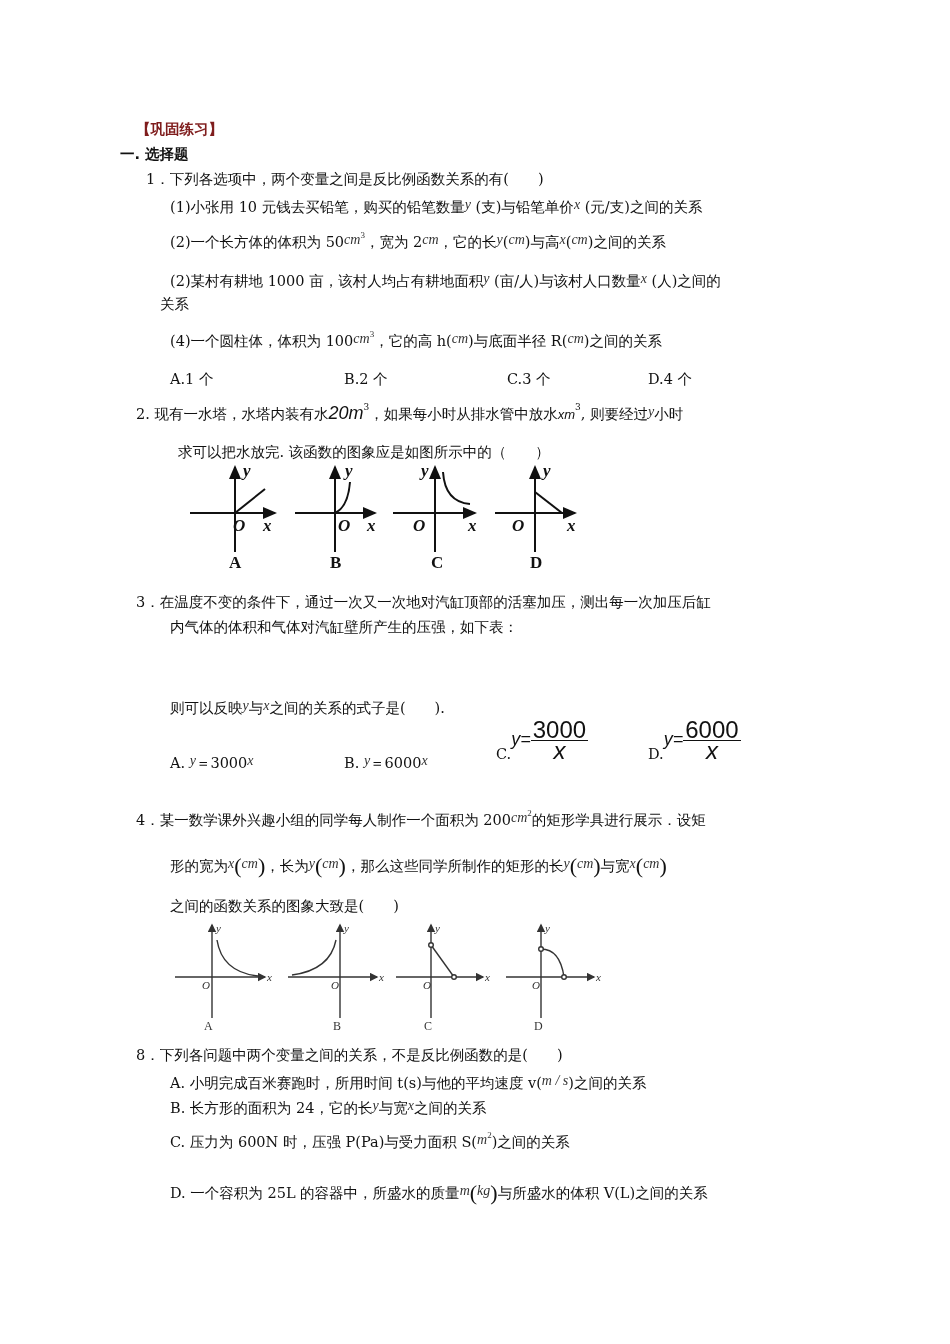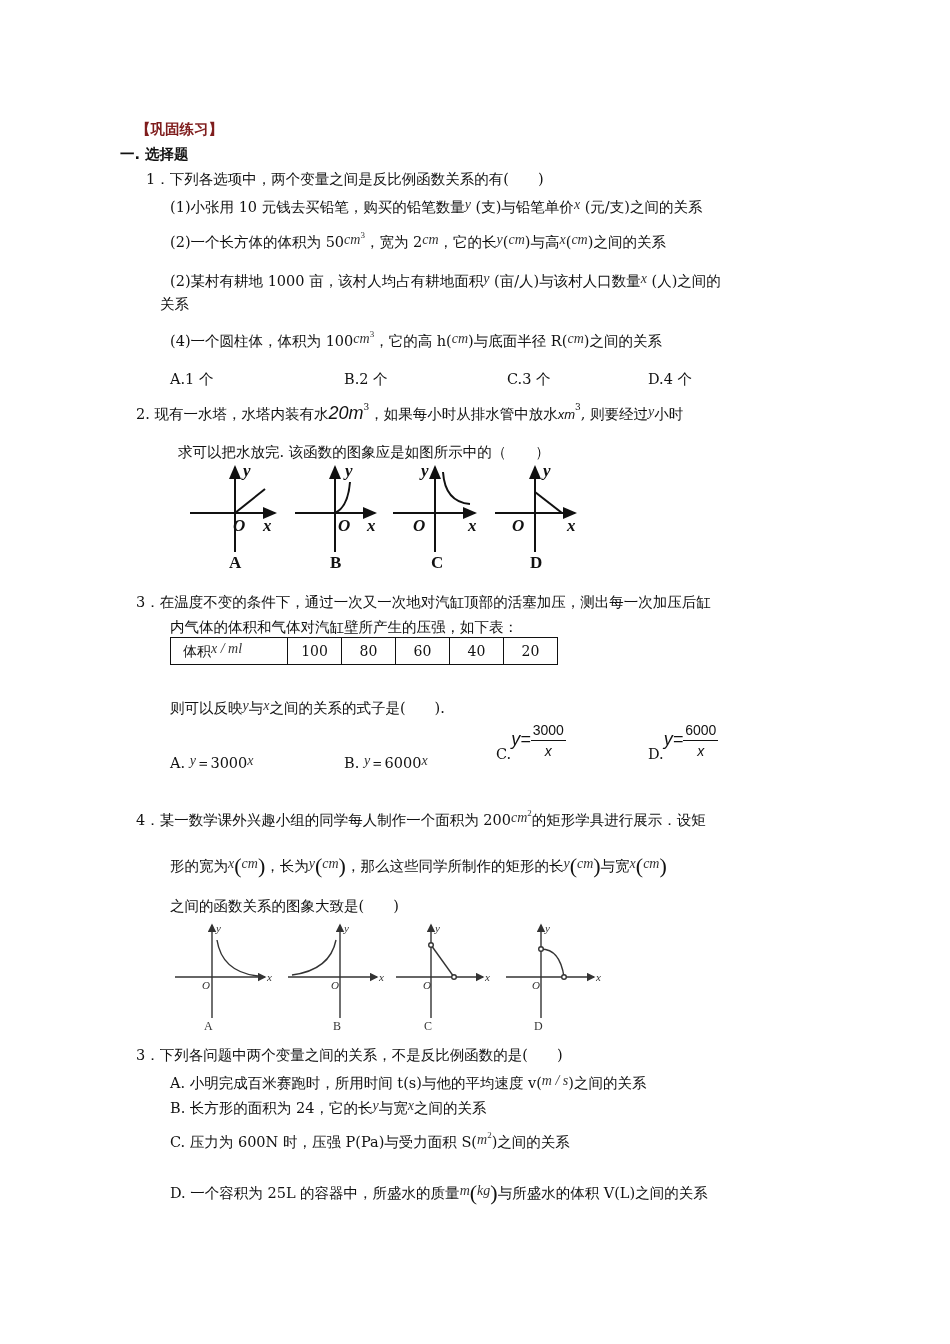--- a/index.html
+++ b/index.html
@@ -5,21 +5,21 @@
     html, body { margin: 0; padding: 0; background: #ffffff; }
     body { width: 950px; height: 1344px; position: relative; overflow: hidden;
            font-family: "DejaVu Serif", "Liberation Serif", serif; color: #111; }
     .ln { position: absolute; font-size: 14.5px; white-space: nowrap; line-height: 18px; }
     .hdr { color: #7f1d1d; font-weight: bold; font-family: "DejaVu Sans", sans-serif; font-size: 14.5px; }
     .sec { font-weight: bold; font-family: "DejaVu Sans", sans-serif; }
     .m { font-family: "Liberation Serif", serif; font-style: italic; font-size: 14px; color: #333; vertical-align: 3px; }
     .mb { font-family: "Liberation Sans", sans-serif; font-style: italic; font-size: 18px; }
     .sup { font-size: 9px; vertical-align: 9px; font-style: normal; }
     .paren { font-family: "Liberation Serif", serif; font-size: 22px; vertical-align: -2px; font-style: normal; }
-    .frac { display: inline-block; vertical-align: middle; text-align: center; font-family: "Liberation Sans", sans-serif; font-size: 14px; }
+    .frac { display: inline-block; vertical-align: middle; text-align: center; font-family: "Liberation Sans", sans-serif; font-size: 24px; }
     .frac .num { display: block; border-bottom: 1px solid #111; padding: 0 2px; line-height: 20px; }
     .frac .den { display: block; font-style: italic; line-height: 20px; }
     table.data { position: absolute; left: 170px; top: 637px; border-collapse: collapse; font-size: 14px; }
     table.data td { border: 1px solid #111; height: 26px; text-align: center; padding: 0; }
     table.data td.h { width: 104px; text-align: left; padding-left: 12px; }
     table.data td.v { width: 53px; }
     .fig { position: absolute; }
   </style>
 </head>
 <body>
@@ -100,28 +100,20 @@
     <text x="145" y="106">B</text>
     <text x="246" y="106">C</text>
     <text x="345" y="106">D</text>
   </g>
 </svg>
 
 <div class="ln" style="left:136px;top:593px;">3．在温度不变的条件下，通过一次又一次地对汽缸顶部的活塞加压，测出每一次加压后缸</div>
 <div class="ln" style="left:170px;top:618px;">内气体的体积和气体对汽缸壁所产生的压强，如下表：</div>
 <table class="data">
   <tbody>
-      <tr>
-    <td class="h"><span>体积</span><span class="m">x / ml</span></td>
-    <td class="v">100</td>
-    <td class="v">80</td>
-    <td class="v">60</td>
-    <td class="v">40</td>
-    <td class="v">20</td>
-  </tr>
 </tbody>
   </table>
 <div class="ln" style="left:170px;top:697px;">
   <span>则可以反映</span><span class="m">y</span><span>与</span><span class="m">x</span><span>之间的关系的式子是(　　).</span>
 </div>
 <div class="ln" style="left:170px;top:752px;">
   <span>A.</span> <span class="m">y</span><span>＝3000</span><span class="m">x</span>
 </div>
 <div class="ln" style="left:344px;top:752px;">
   <span>B.</span>  <span class="m">y</span><span>＝6000</span><span class="m">x</span>
@@ -186,21 +178,21 @@
       <text x="426" y="61">x</text>
   </g>
   <g font-family="Liberation Serif, serif" font-size="12" fill="#333">
     <text x="34" y="110">A</text>
     <text x="163" y="110">B</text>
     <text x="254" y="110">C</text>
     <text x="364" y="110">D</text>
   </g>
 </svg>
 
-<div class="ln" style="left:136px;top:1046px;">3．下列各问题中两个变量之间的关系，不是反比例函数的是(　　)</div>
+<div class="ln" style="left:136px;top:1046px;">8．下列各问题中两个变量之间的关系，不是反比例函数的是(　　)</div>
 <div class="ln" style="left:170px;top:1072px;">
   <span>A. 小明完成百米赛跑时，所用时间 t(s)与他的平均速度 v(</span><span class="m">m / s</span><span>)之间的关系</span>
 </div>
 <div class="ln" style="left:170px;top:1097px;">
   <span>B. 长方形的面积为 24，它的长</span><span class="m">y</span><span>与宽</span><span class="m">x</span><span>之间的关系</span>
 </div>
 <div class="ln" style="left:170px;top:1126px;">
   <span>C. 压力为 600N 时，压强 P(Pa)与受力面积 S(</span><span class="m">m</span><span class="m sup">2</span><span>)之间的关系</span>
 </div>
 <div class="ln" style="left:170px;top:1182px;">

